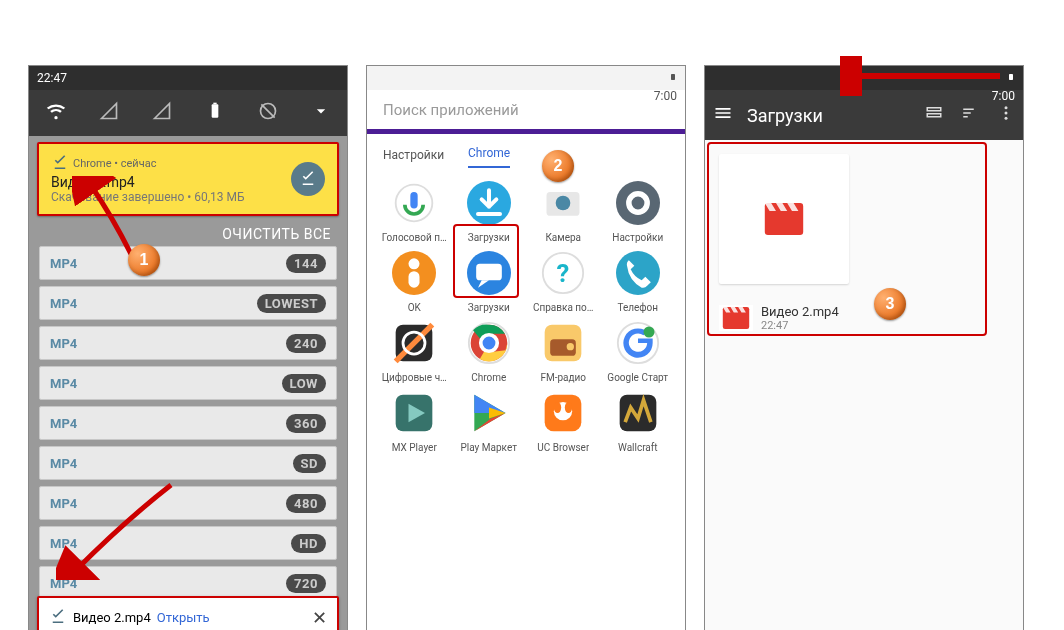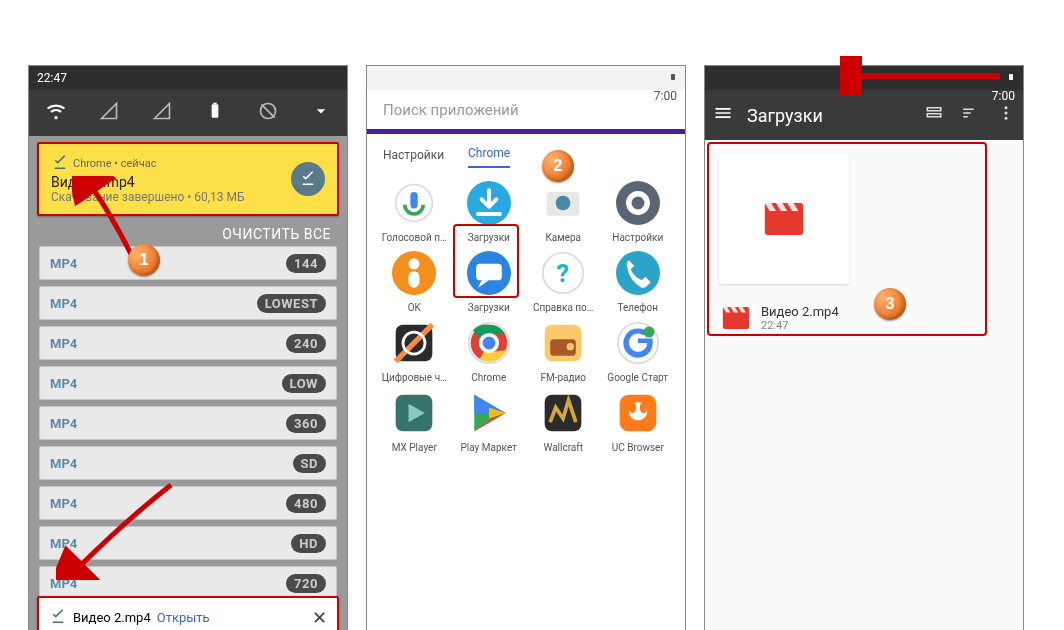--- a/index.html
+++ b/index.html
@@ -314,36 +314,36 @@
                 <path d="M4 2l17 10H4z" fill="#4285F4"></path>
                 <path d="M4 22l17-10-8 3z" fill="#EA4335"></path>
                 <path d="M12 9l9 3-9 3z" fill="#FBBC04"></path>
               </svg>
             </div>
             <div class="label">Play Маркет</div>
           </div>
           <div class="app">
             <div class="iconc sq">
               <svg viewBox="0 0 24 24" width="44" height="44">
-                <rect x="2" y="2" width="20" height="20" rx="4" fill="#2b2b2b"></rect>
-                <path d="M5 17l3-8 4 6 3-10 4 12" stroke="#d4a83a" stroke-width="2" fill="none"></path>
-              </svg>
-            </div>
-            <div class="label">Wallcraft</div>
-          </div>
-          <div class="app">
-            <div class="iconc sq">
-              <svg viewBox="0 0 24 24" width="44" height="44">
                 <rect x="2" y="2" width="20" height="20" rx="5" fill="#ff7a1a"></rect>
                 <circle cx="12" cy="11" r="5" fill="#fff"></circle>
                 <ellipse cx="9" cy="9" rx="2" ry="3" fill="#ff7a1a"></ellipse>
                 <ellipse cx="15" cy="9" rx="2" ry="3" fill="#ff7a1a"></ellipse>
               </svg>
             </div>
             <div class="label">UC Browser</div>
+          </div>
+          <div class="app">
+            <div class="iconc sq">
+              <svg viewBox="0 0 24 24" width="44" height="44">
+                <rect x="2" y="2" width="20" height="20" rx="4" fill="#2b2b2b"></rect>
+                <path d="M5 17l3-8 4 6 3-10 4 12" stroke="#d4a83a" stroke-width="2" fill="none"></path>
+              </svg>
+            </div>
+            <div class="label">Wallcraft</div>
           </div>
         </div>
     </div>
     <div class="hl-red" style="left: 86px; top: 158px; width: 66px; height: 74px;"></div>
   </div>
 
   <div class="phone">
     <div class="status-bar">
       <span class="right">
         <svg width="12" height="12" viewBox="0 0 24 24" fill="#fff">

